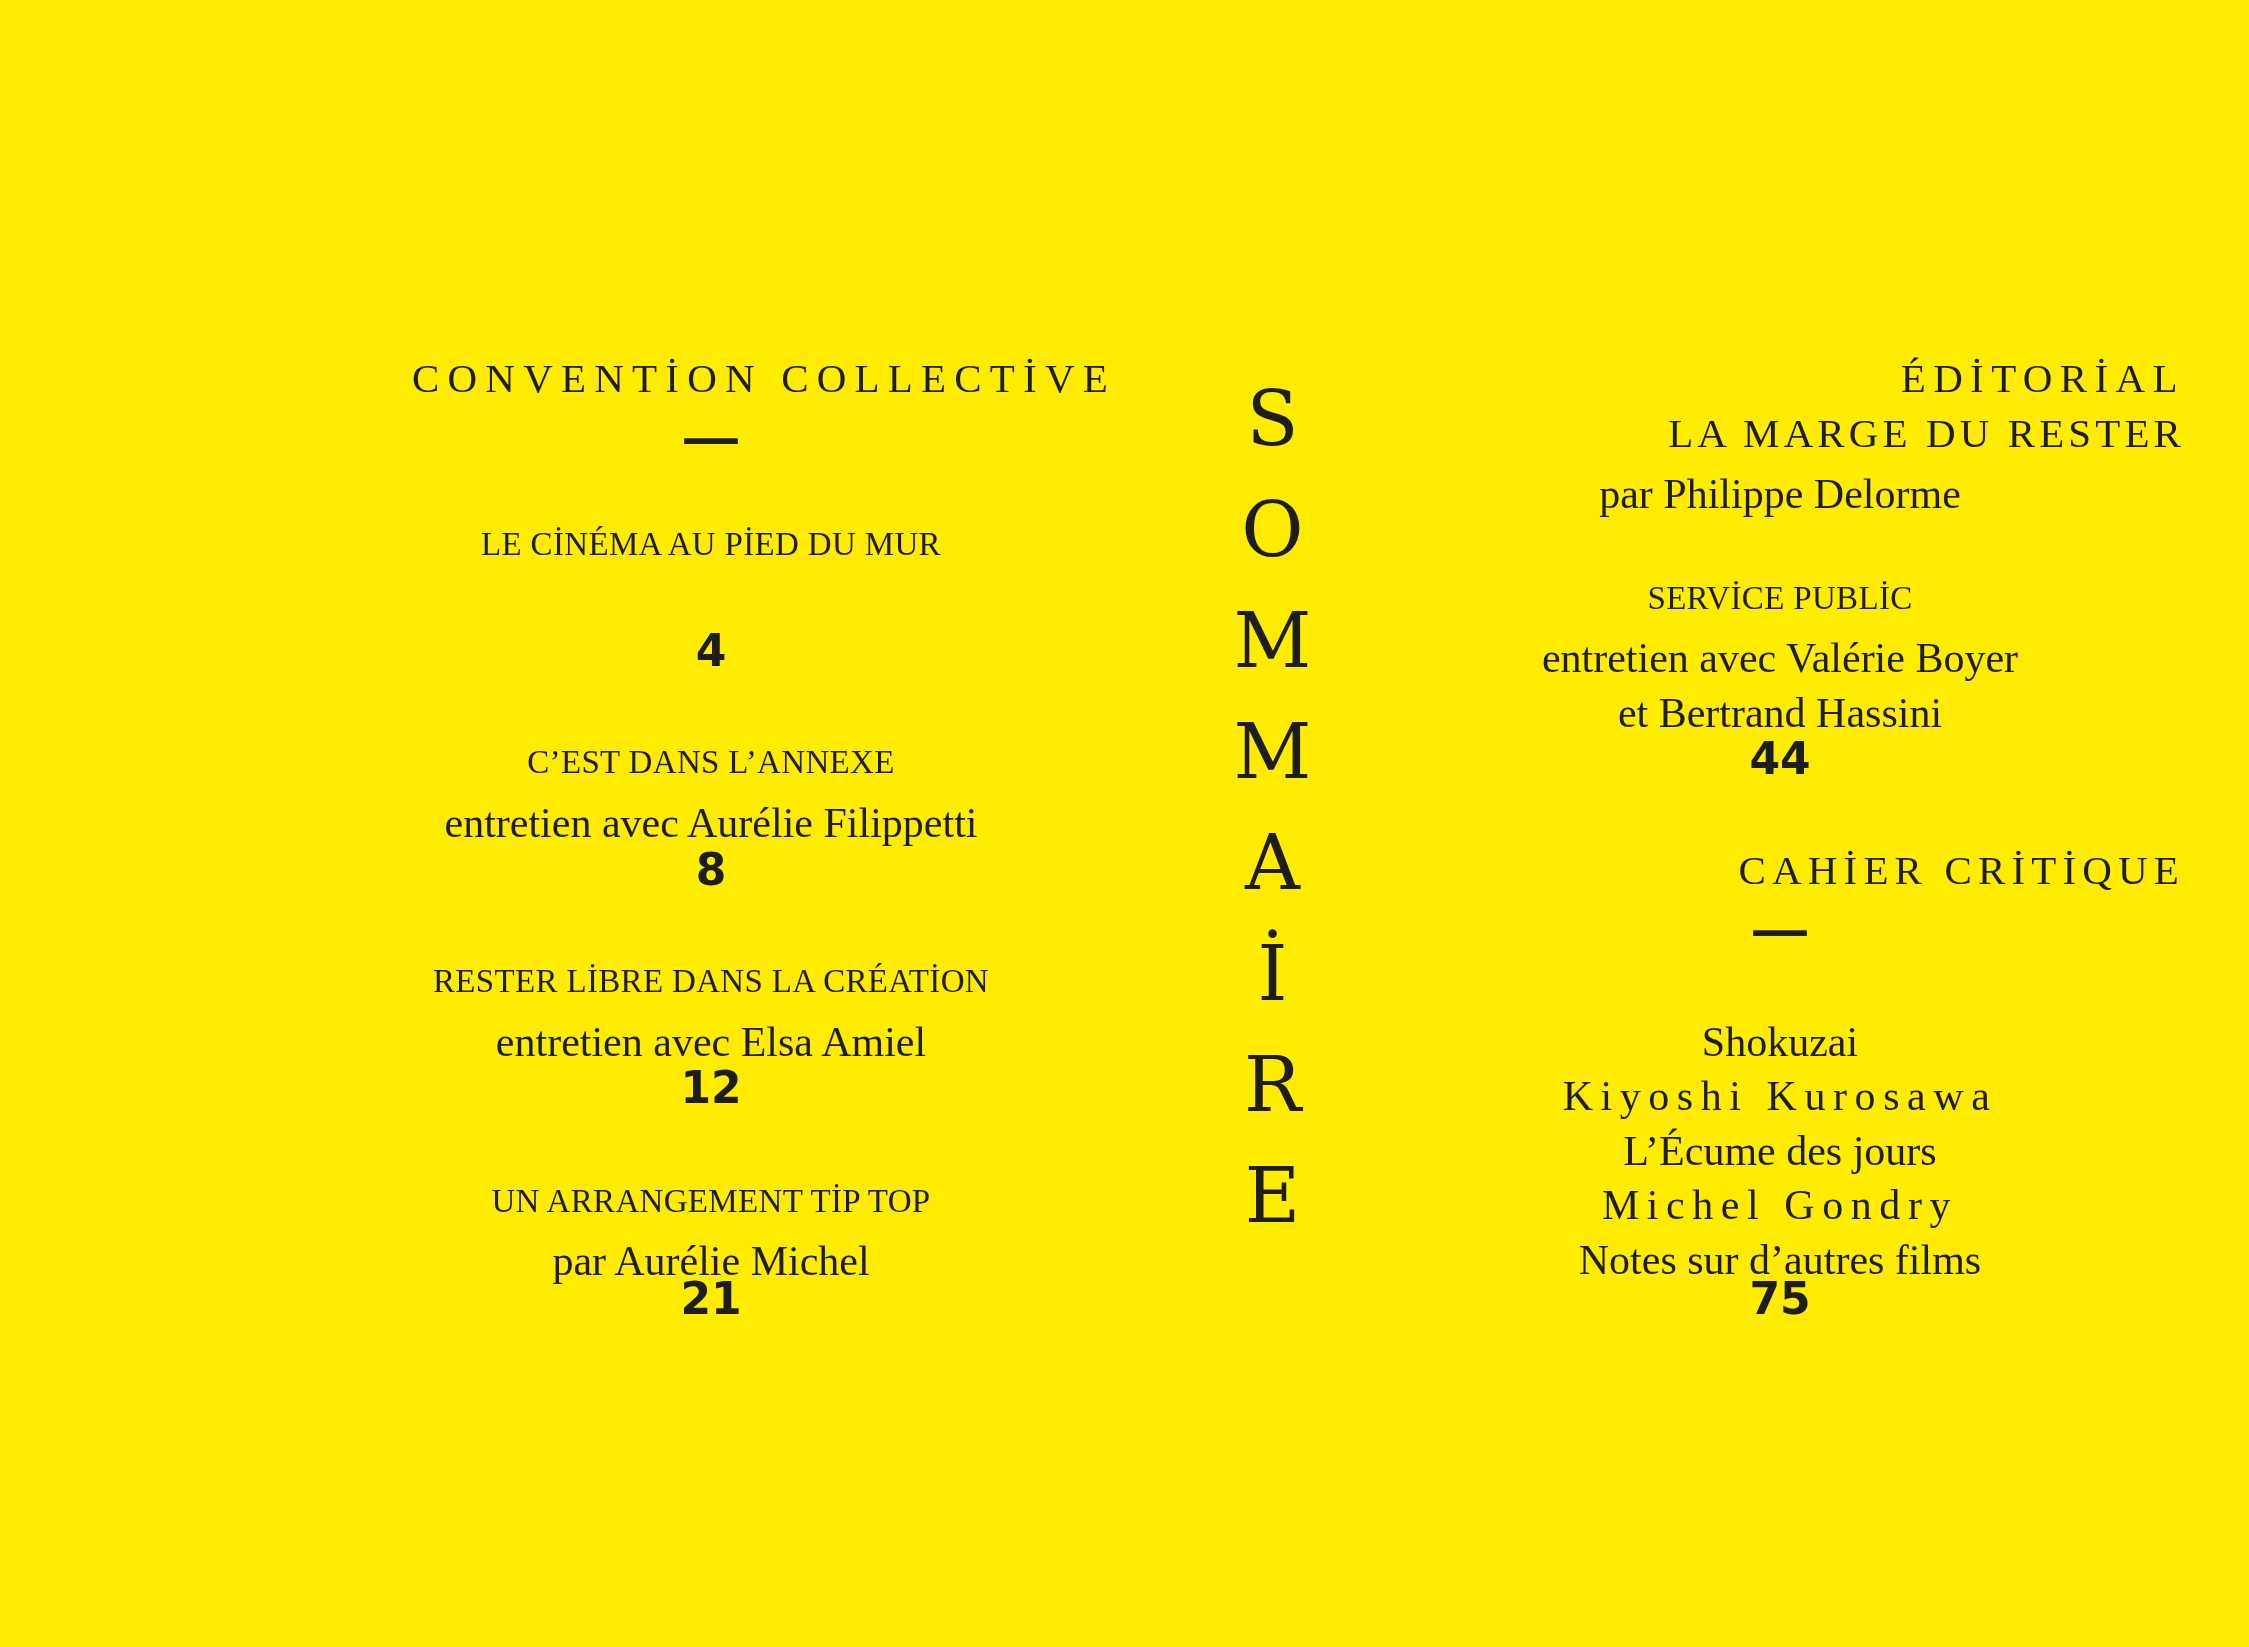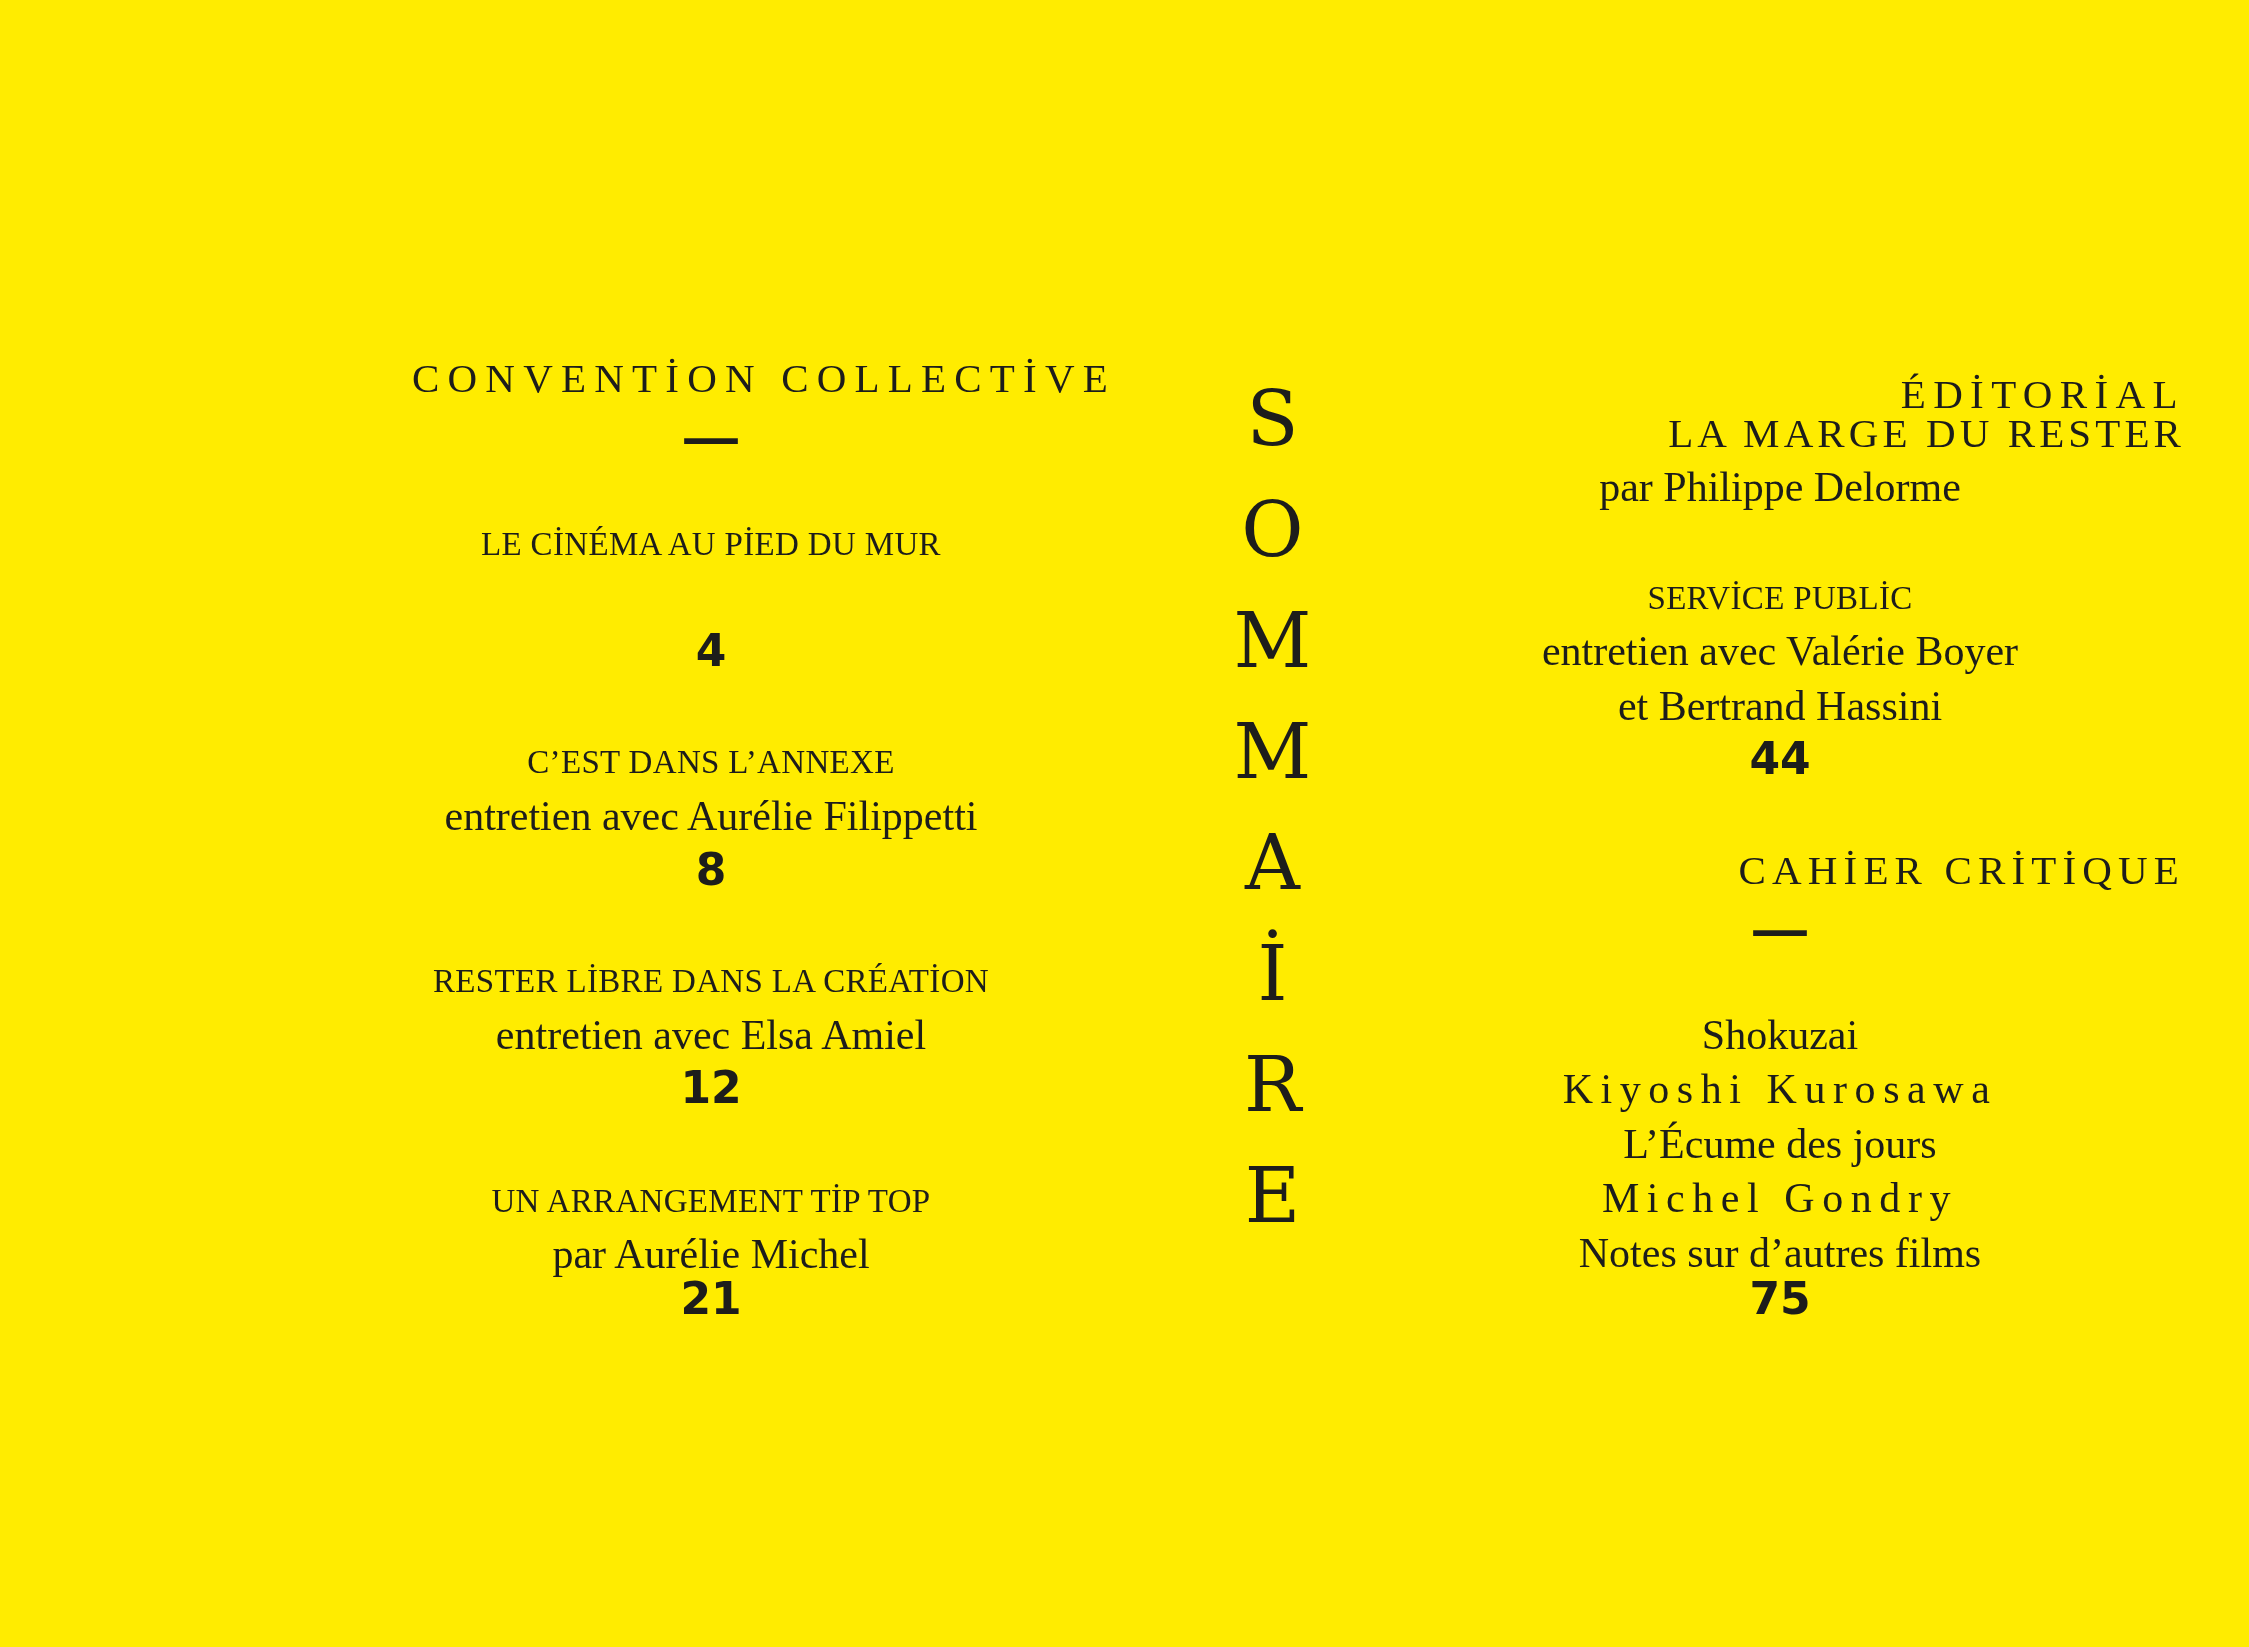--- a/index.html
+++ b/index.html
@@ -32,32 +32,33 @@
     text-align: center;
     white-space: nowrap;
   }
 
   .section-header {
     font-size: 41px;
     line-height: 49px;
     letter-spacing: 0.20em;
     text-align: right;
   }
-  .ls-editorial { letter-spacing: 0.18em; margin-top: 16px; }
+  .ls-editorial { letter-spacing: 0.18em; }
   .ls-marge     { letter-spacing: 0.10em; }
   .ls-cahier    { letter-spacing: 0.15em; }
 
   .article-title {
     font-size: 33px;
     line-height: 54px;
     letter-spacing: 0.01em;
   }
   .byline {
     font-size: 42px;
     line-height: 51px;
+    margin-top: 7px;
   }
   .spaced-name { letter-spacing: 0.18em; }
 
   .page-number {
     font-family: "DejaVu Sans", "Liberation Sans", sans-serif;
     font-weight: 700;
     font-size: 44px;
     line-height: 52px;
   }
 

